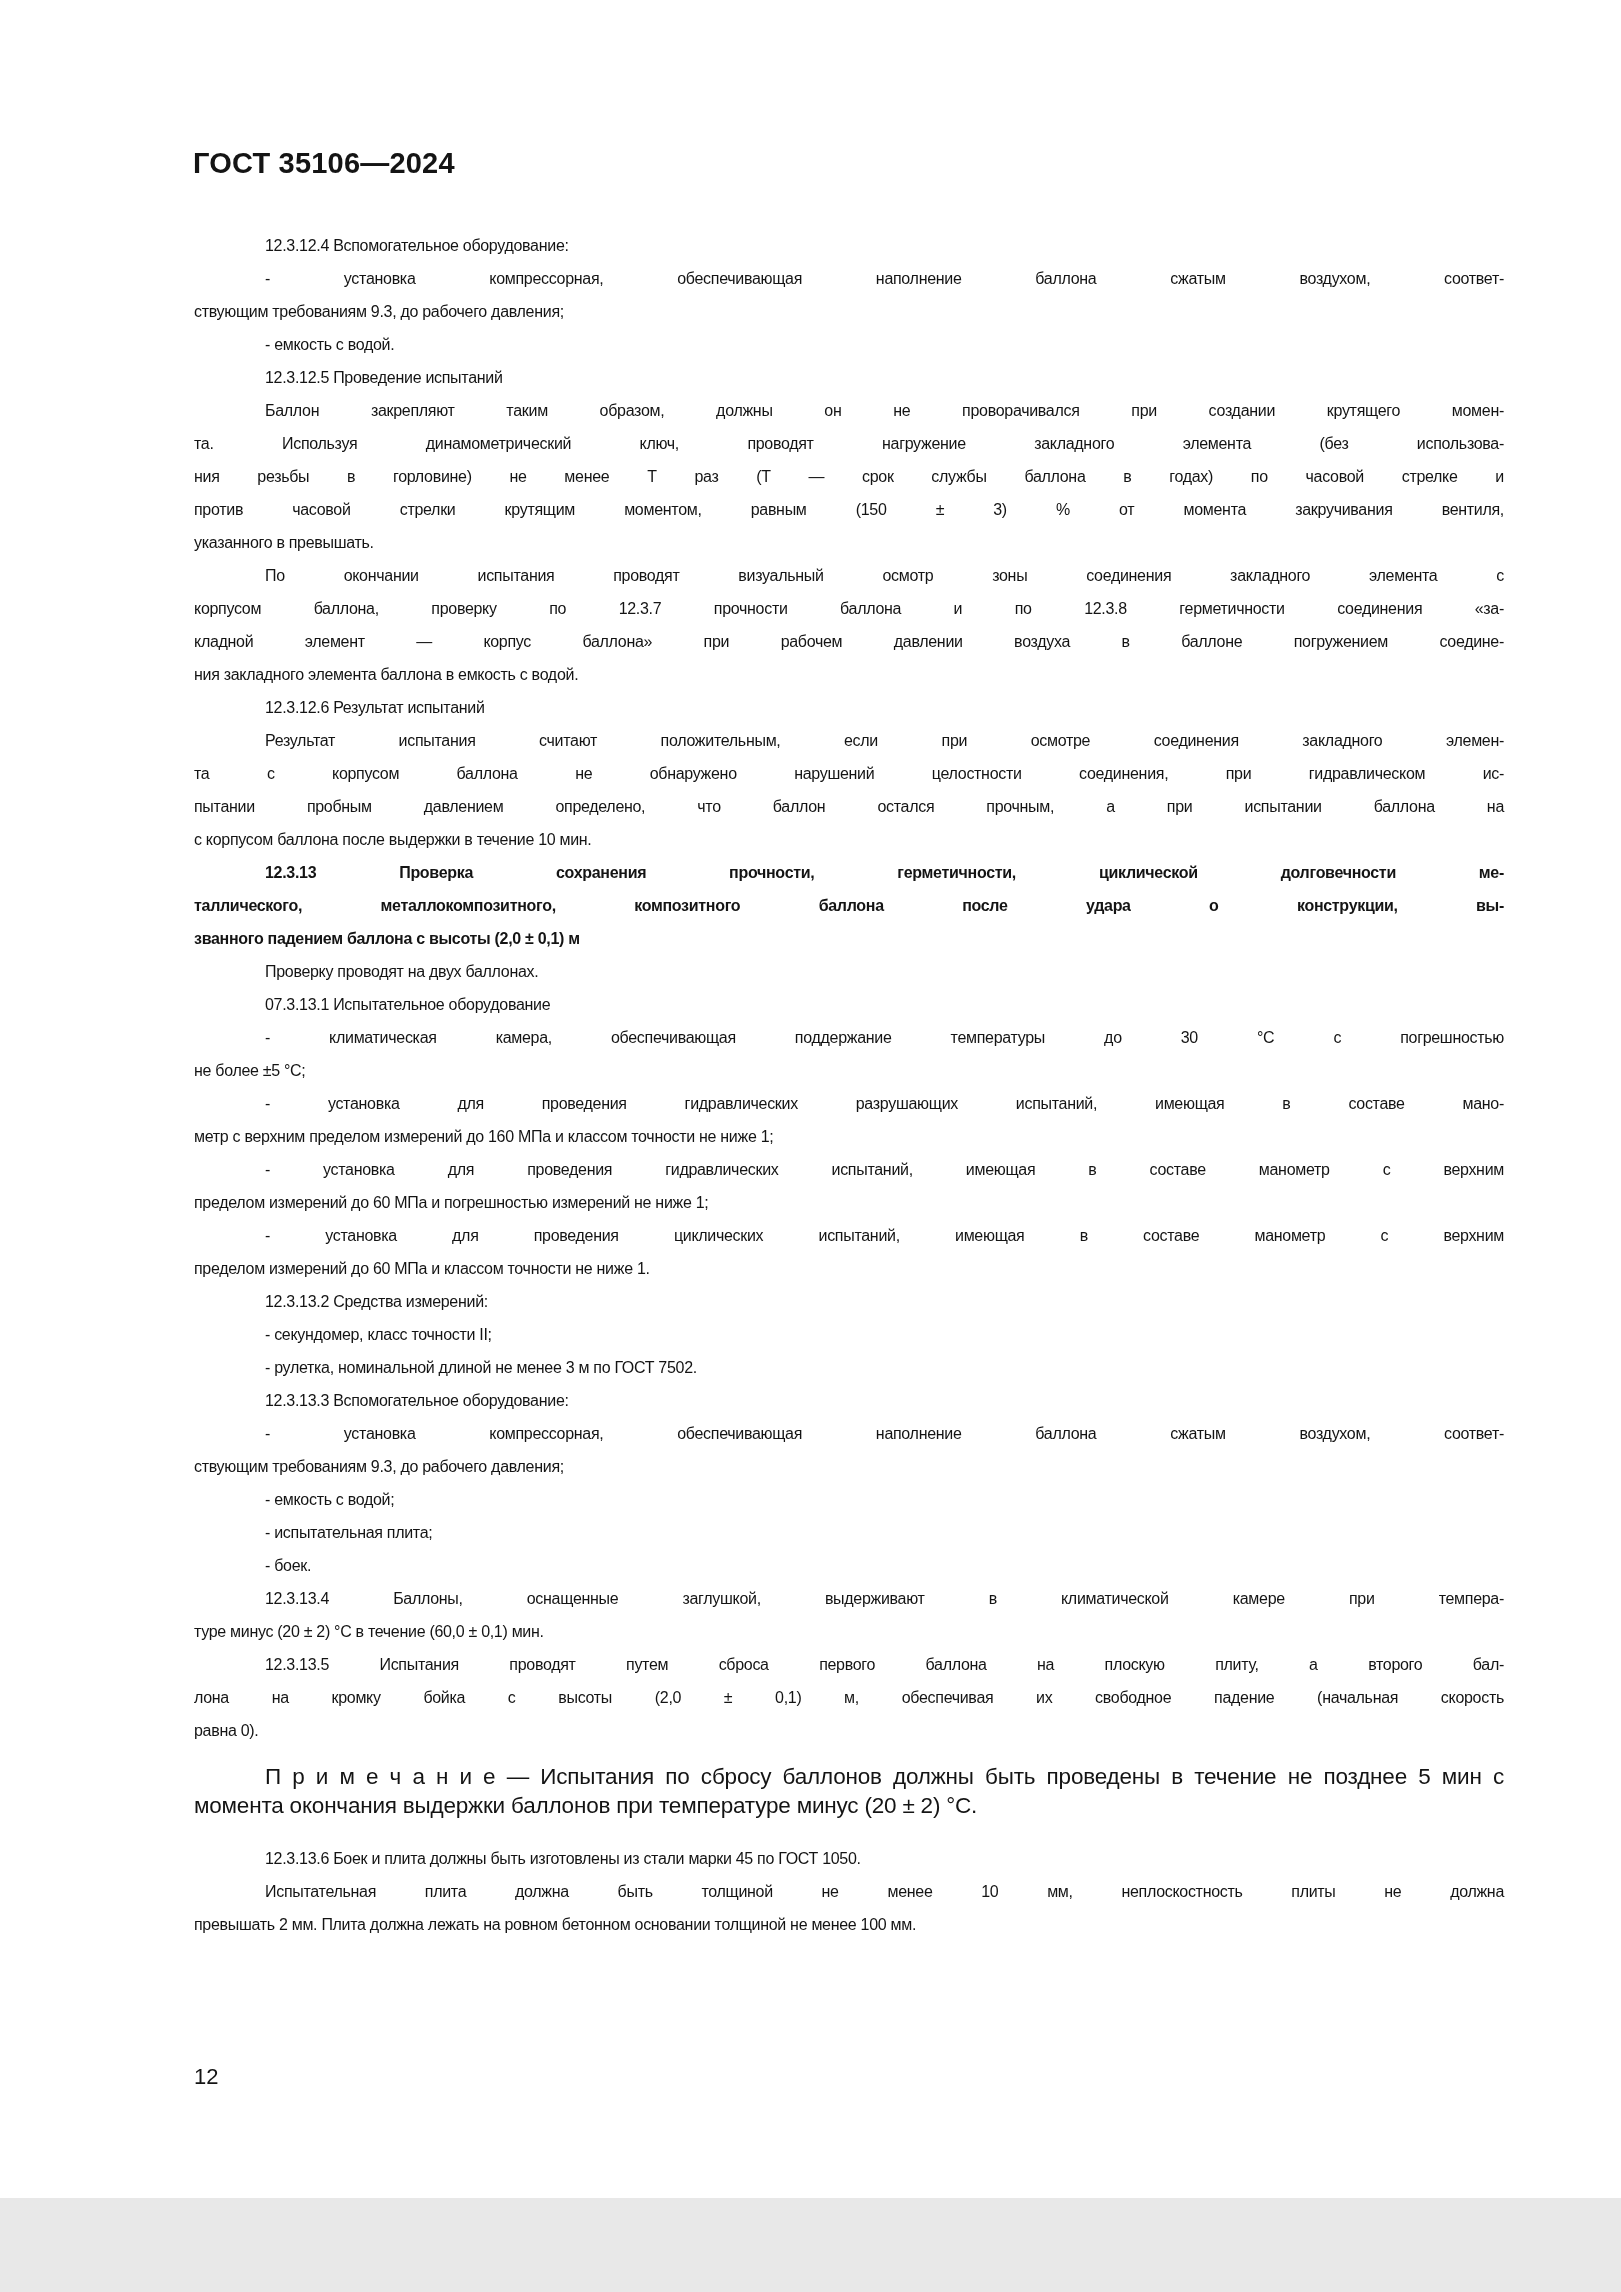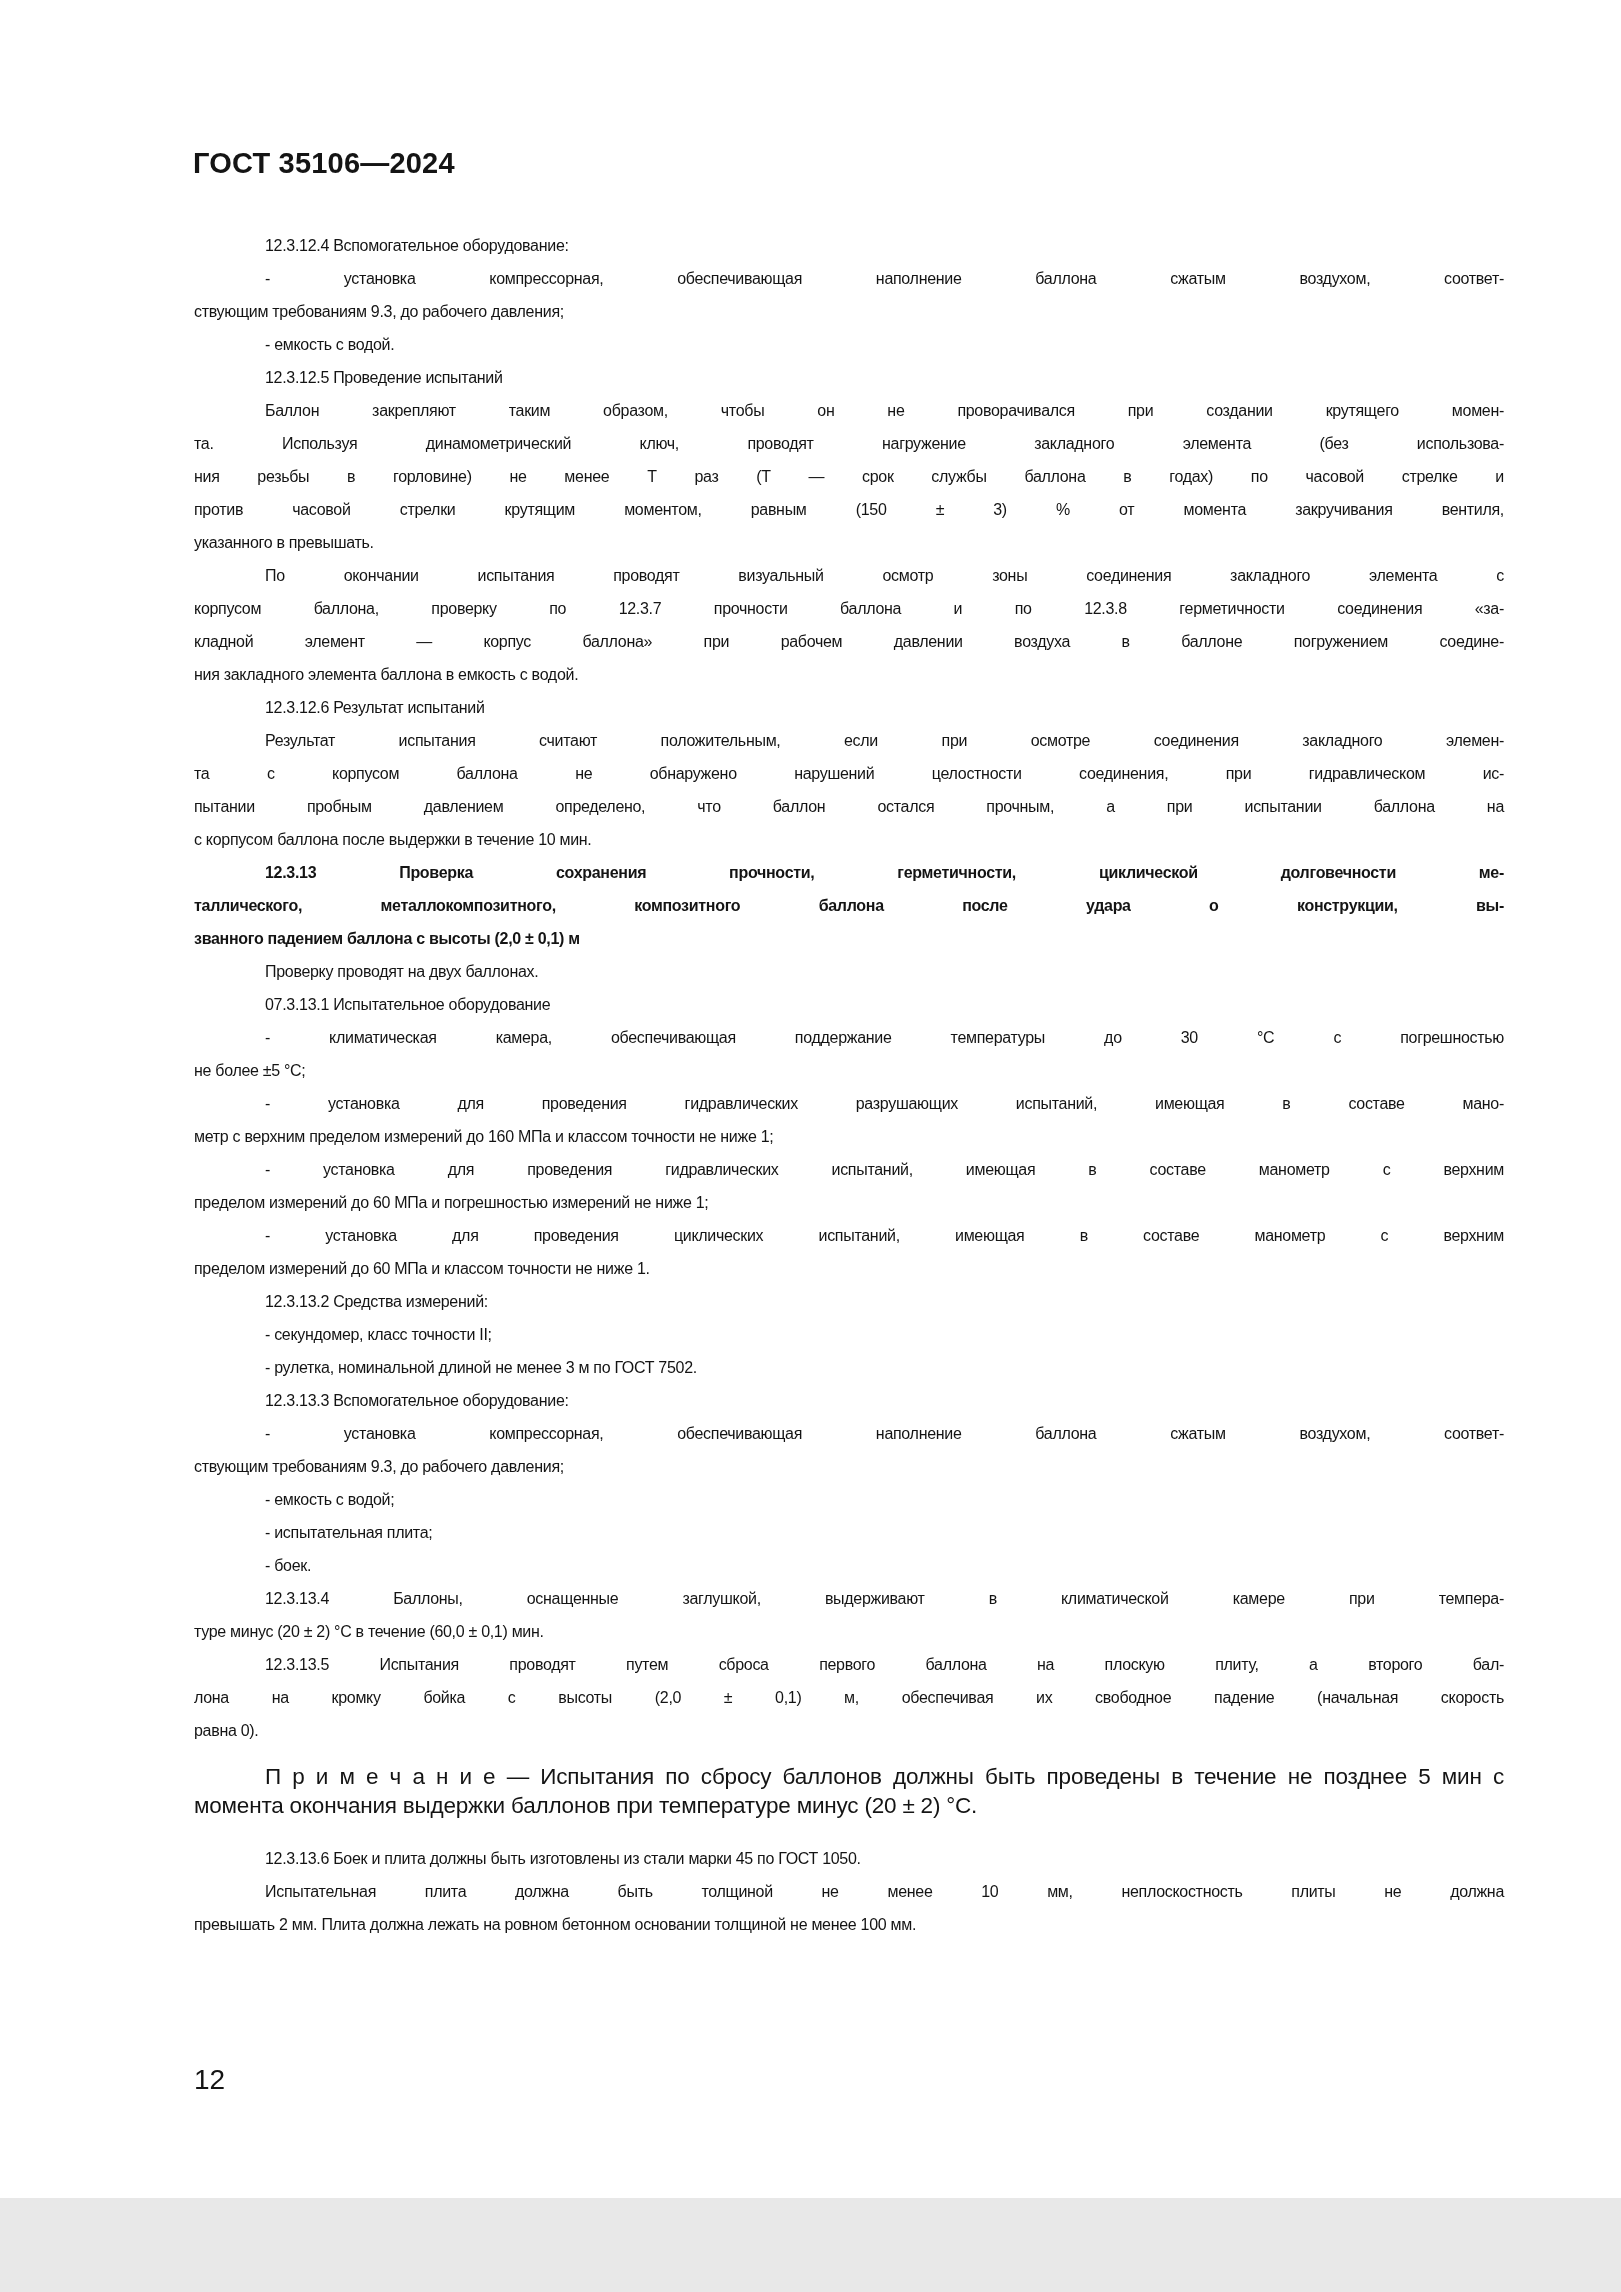--- a/index.html
+++ b/index.html
@@ -30,21 +30,21 @@
     text-align-last:justify;
     white-space:normal;
   }
   .line.first { text-indent:71px; }
   .line.last  { text-align-last:left; }
   .block.heading .line { font-weight:bold; }
   .block.note { margin-top:15px; margin-bottom:21.6px; }
   .block.note .line { font-size:22.5px; line-height:29px; letter-spacing:-0.2px; }
   .page-number {
     position:absolute; left:194px; top:2064px;
-    font-size:28px;
+    font-size:22px;
   }
 </style>
 </head>
 <body>
 
 <div class="page">
   <div class="doc-header">ГОСТ 35106—2024</div>
 
   <div class="doc-body" id="doc-body">
       <div class="block paragraph">
@@ -54,21 +54,21 @@
         <div class="line first">- установка компрессорная, обеспечивающая наполнение баллона сжатым воздухом, соответ-</div>
         <div class="line last">ствующим требованиям 9.3, до рабочего давления;</div>
       </div>
       <div class="block paragraph">
         <div class="line first last">- емкость с водой.</div>
       </div>
       <div class="block paragraph">
         <div class="line first last">12.3.12.5 Проведение испытаний</div>
       </div>
       <div class="block paragraph">
-        <div class="line first">Баллон закрепляют таким образом, чтобы он не проворачивался при создании крутящего момен-</div>
+        <div class="line first">Баллон закрепляют таким образом, должны он не проворачивался при создании крутящего момен-</div>
         <div class="line">та. Используя динамометрический ключ, проводят нагружение закладного элемента (без использова-</div>
         <div class="line">ния резьбы в горловине) не менее Т раз (Т — срок службы баллона в годах) по часовой стрелке и</div>
         <div class="line">против часовой стрелки крутящим моментом, равным (150 ± 3) % от момента закручивания вентиля,</div>
         <div class="line last">указанного в превышать.</div>
       </div>
       <div class="block paragraph">
         <div class="line first">По окончании испытания проводят визуальный осмотр зоны соединения закладного элемента с</div>
         <div class="line">корпусом баллона, проверку по 12.3.7 прочности баллона и по 12.3.8 герметичности соединения «за-</div>
         <div class="line">кладной элемент — корпус баллона» при рабочем давлении воздуха в баллоне погружением соедине-</div>
         <div class="line last">ния закладного элемента баллона в емкость с водой.</div>

